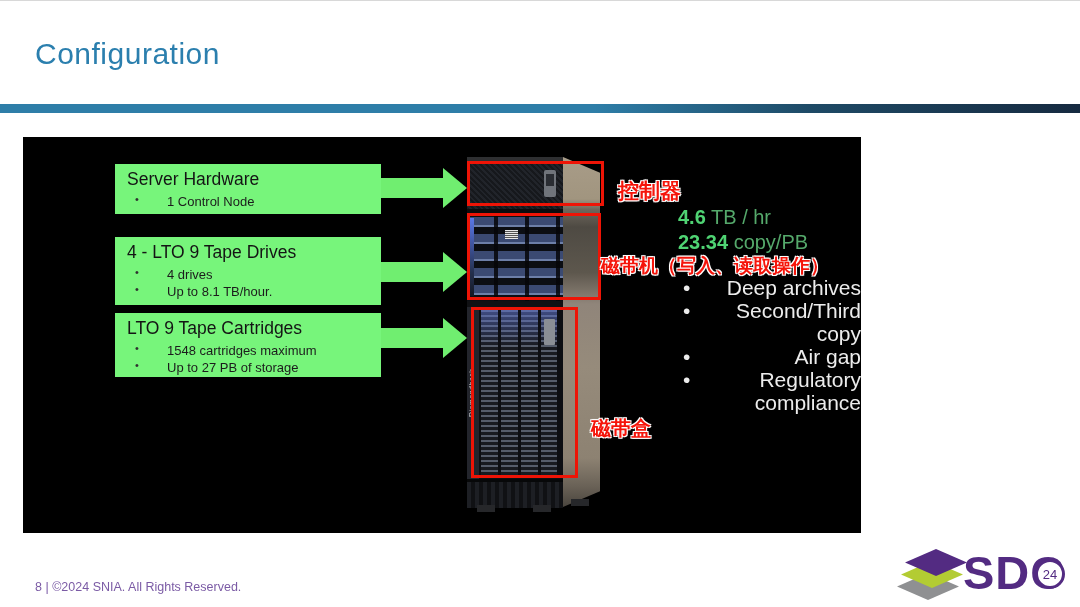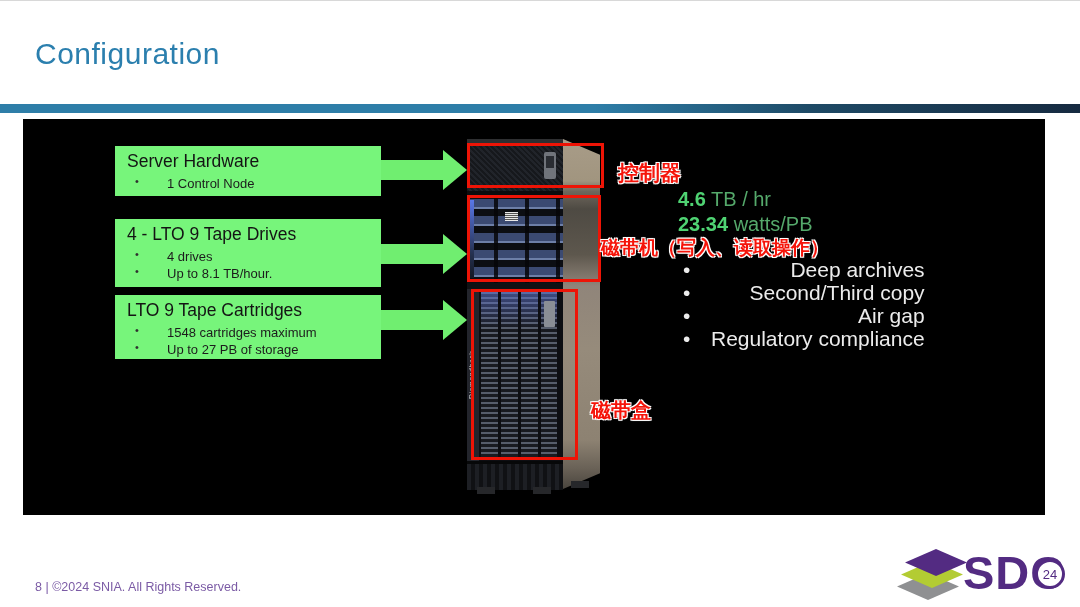--- a/index.html
+++ b/index.html
@@ -12,21 +12,21 @@
   .page-title{
     position:absolute;left:35px;top:36px;
     font-size:30px;color:#2b7fae;letter-spacing:.5px;
   }
   .title-bar{
     position:absolute;left:0;top:103px;width:1080px;height:9px;
     background:linear-gradient(90deg,#2e7ea8 0%,#2e7ea8 55%,#1e4a66 75%,#162a40 100%);
   }
   
   .stage{
-    position:absolute;left:23px;top:118px;width:1022px;height:396px;
+    position:absolute;left:23px;top:136px;width:838px;height:396px;
     background:#000;
   }
   
   .callout{
     position:absolute;left:92px;background:#77f57b;color:#141414;
     padding:5px 8px 4px 12px;box-sizing:border-box;width:266px;
   }
   .callout .co-title{font-size:17.5px;line-height:1.25;}
   .callout ul{margin:2px 0 0;padding:0;list-style:none;}
   .callout li{
@@ -253,21 +253,21 @@
     <div class="cn-label cn-drives">磁带机（写入、读取操作）</div>
     <div class="cn-label cn-cartridges">磁带盒</div>
 
     <div class="stats">
       <div class="stat-line">
         <span class="stat-value">4.6</span>
         <span class="stat-unit">TB / hr</span>
       </div>
       <div class="stat-line">
         <span class="stat-value">23.34</span>
-        <span class="stat-unit">watts/PB</span>
+        <span class="stat-unit">copy/PB</span>
       </div>
     </div>
 
     <div class="uses">
       <ul>
         <li>Deep archives</li>
         <li>Second/Third copy</li>
         <li>Air gap</li>
         <li>Regulatory compliance</li>
       </ul>

